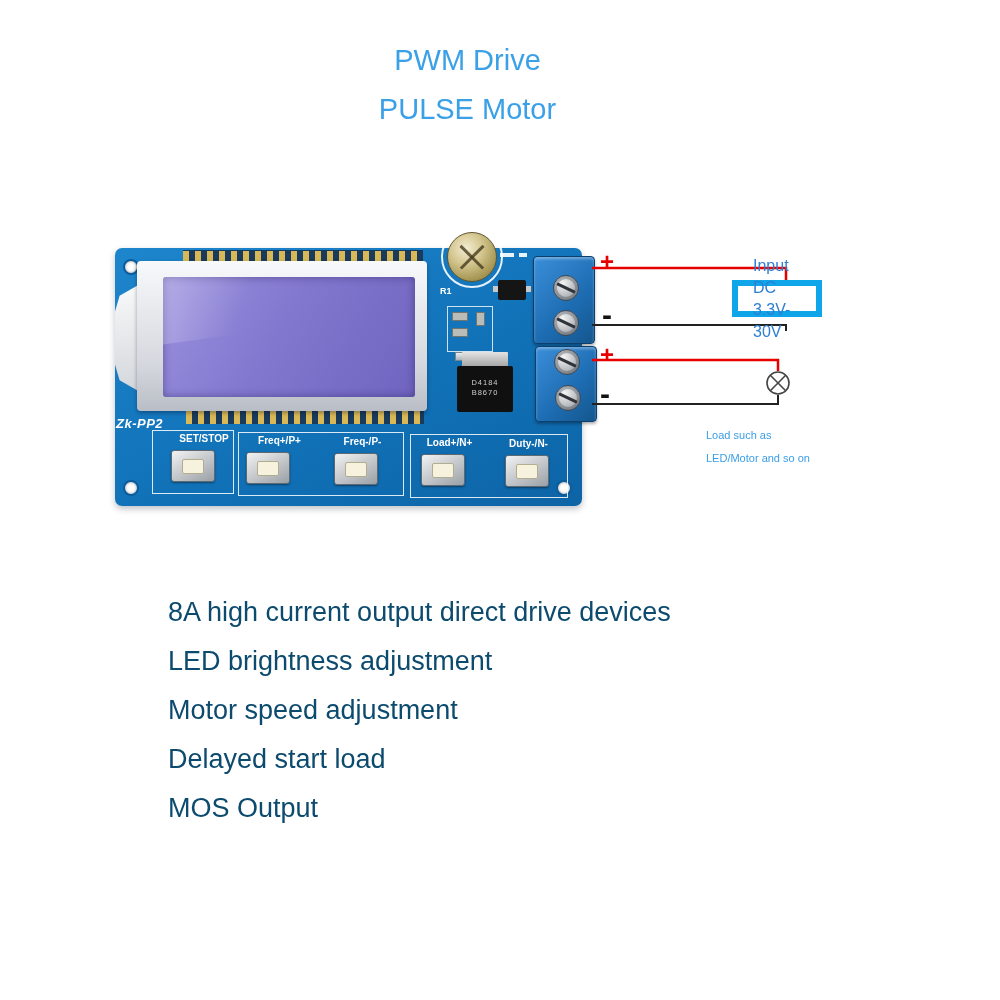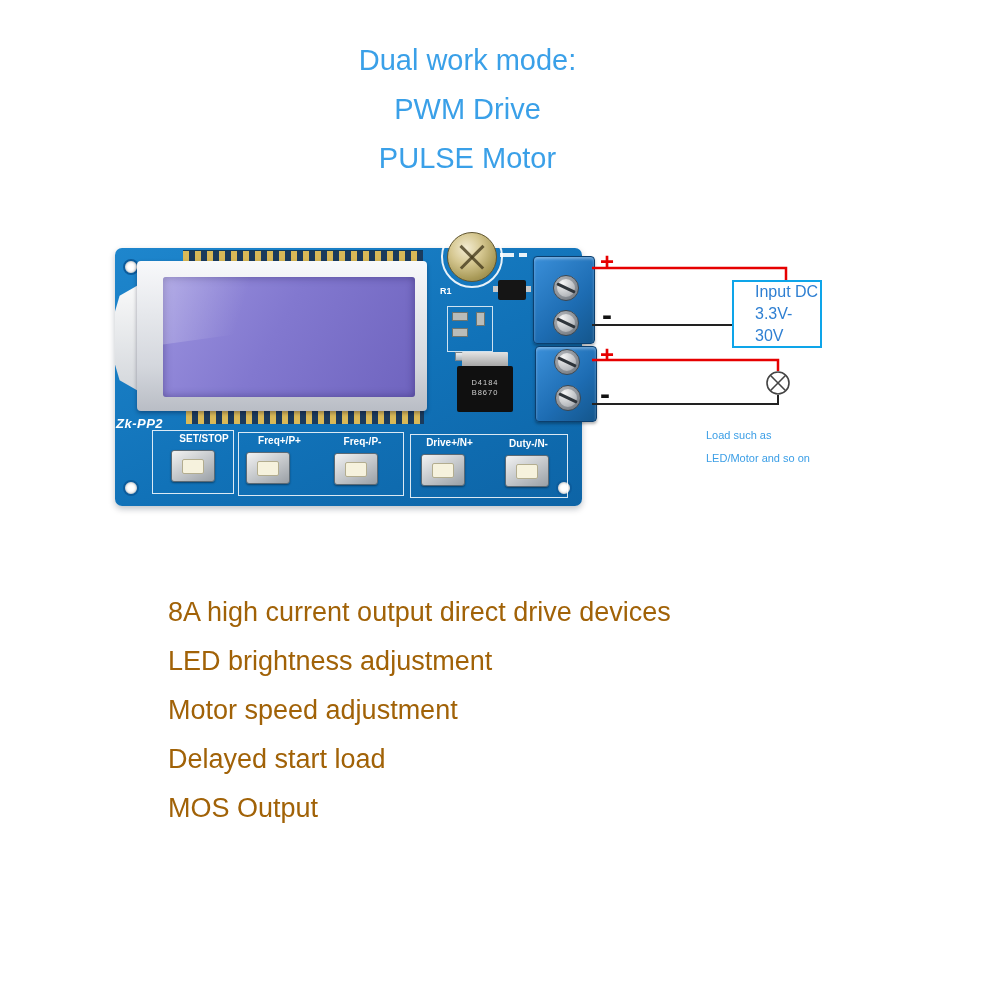--- a/index.html
+++ b/index.html
@@ -79,39 +79,38 @@
     background:linear-gradient(#e3e3e3,#9e9e9e); border-radius:1px; z-index:3; }
   .mosfet-body { position:absolute; left:457px; top:366px; width:56px; height:46px; background:#101010;
     border-radius:2px; z-index:4; color:#cfcfcf; font-size:7.5px; text-align:center; padding-top:12px;
     line-height:10px; letter-spacing:1px; }
 
   
   .wire-svg { position:absolute; left:0; top:0; width:1000px; height:1000px; z-index:5; pointer-events:none; }
   .polarity { position:absolute; font-weight:bold; z-index:6; }
   .plus { color:#e60000; font-size:24px; }
   .minus { color:#111111; font-size:30px; }
-  .input-box { position:absolute; left:732px; top:280px; width:90px; height:68px;
-    border:2px solid #0ea5e9; background:#ffffff; z-index:6;
-    display:flex; flex-direction:column; justify-content:center; padding-left:21px;
+  .input-box { position:absolute; left:732px; top:280px; width:90px; height:37px;
+    border:6px solid #0ea5e9; background:#ffffff; z-index:6;
+    display:flex; flex-direction:column; justify-content:center; padding-left:15px;
     color:#2e7fd2; font-size:16px; line-height:22px; }
   .load-caption { position:absolute; left:706px; top:424px; color:#3b9ee6;
     font-size:11px; line-height:23px; z-index:6; }
 
   
   .features { position:absolute; left:168px; top:588px; width:720px;
-    color:#a16207; font-size:27px; }
+    color:#0c4a6e; font-size:27px; }
   .features div { height:49px; line-height:49px; }
 </style>
 </head>
 <body>
 
 <div id="canvas">
 
   <div class="header-caption">
-    <div>Dual work mode:</div>
     <div>PWM Drive</div>
     <div>PULSE Motor</div>
   </div>
 
   <div class="pcb"></div>
   <div class="hole" style="left:123px; top:259px;"></div>
   <div class="hole" style="left:123px; top:480px;"></div>
   <div class="hole" style="left:556px; top:480px;"></div>
 
   <div class="metal-tab"></div>
@@ -123,21 +122,21 @@
   </div>
   <div class="model-label">Zk-PP2</div>
 
   <div class="silk-box" style="left:152px; top:430px; width:82px; height:64px;"></div>
   <div class="silk-box" style="left:238px; top:432px; width:166px; height:64px;"></div>
   <div class="silk-box" style="left:410px; top:434px; width:158px; height:64px;"></div>
 
   <div class="btn-label" style="left:152px; top:433px; width:104px;">SET/STOP</div>
   <div class="btn-label" style="left:238px; top:435px; width:83px;">Freq+/P+</div>
   <div class="btn-label" style="left:321px; top:436px; width:83px;">Freq-/P-</div>
-  <div class="btn-label" style="left:410px; top:437px; width:79px;">Drive+/N+</div>
+  <div class="btn-label" style="left:410px; top:437px; width:79px;">Load+/N+</div>
   <div class="btn-label" style="left:489px; top:438px; width:79px;">Duty-/N-</div>
 
   <div class="tact-btn" style="left:171px; top:450px;">
       <div class="cap"></div>
     </div>
   <div class="tact-btn" style="left:246px; top:452px;">
       <div class="cap"></div>
     </div>
   <div class="tact-btn" style="left:334px; top:453px;">
       <div class="cap"></div>

